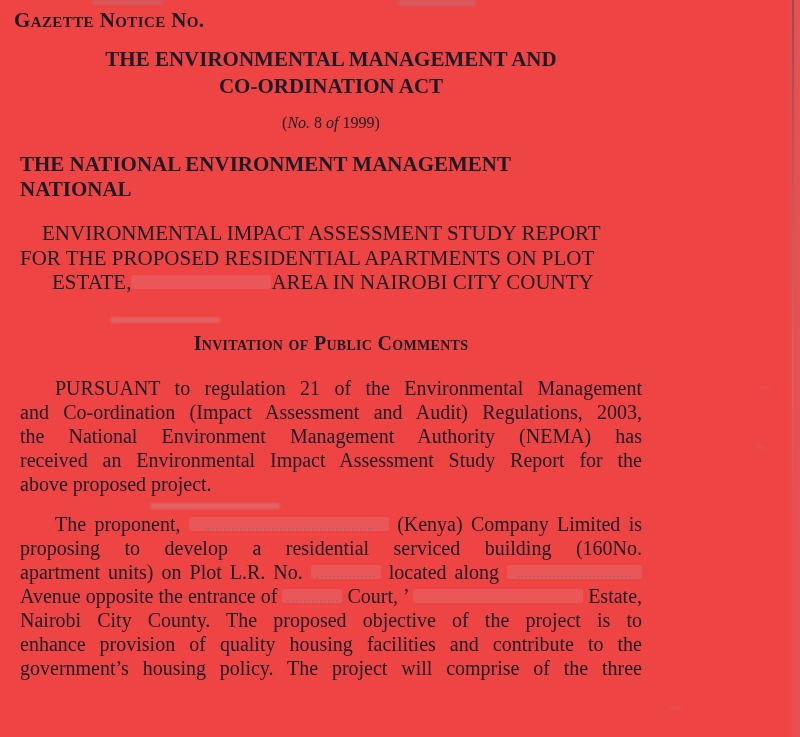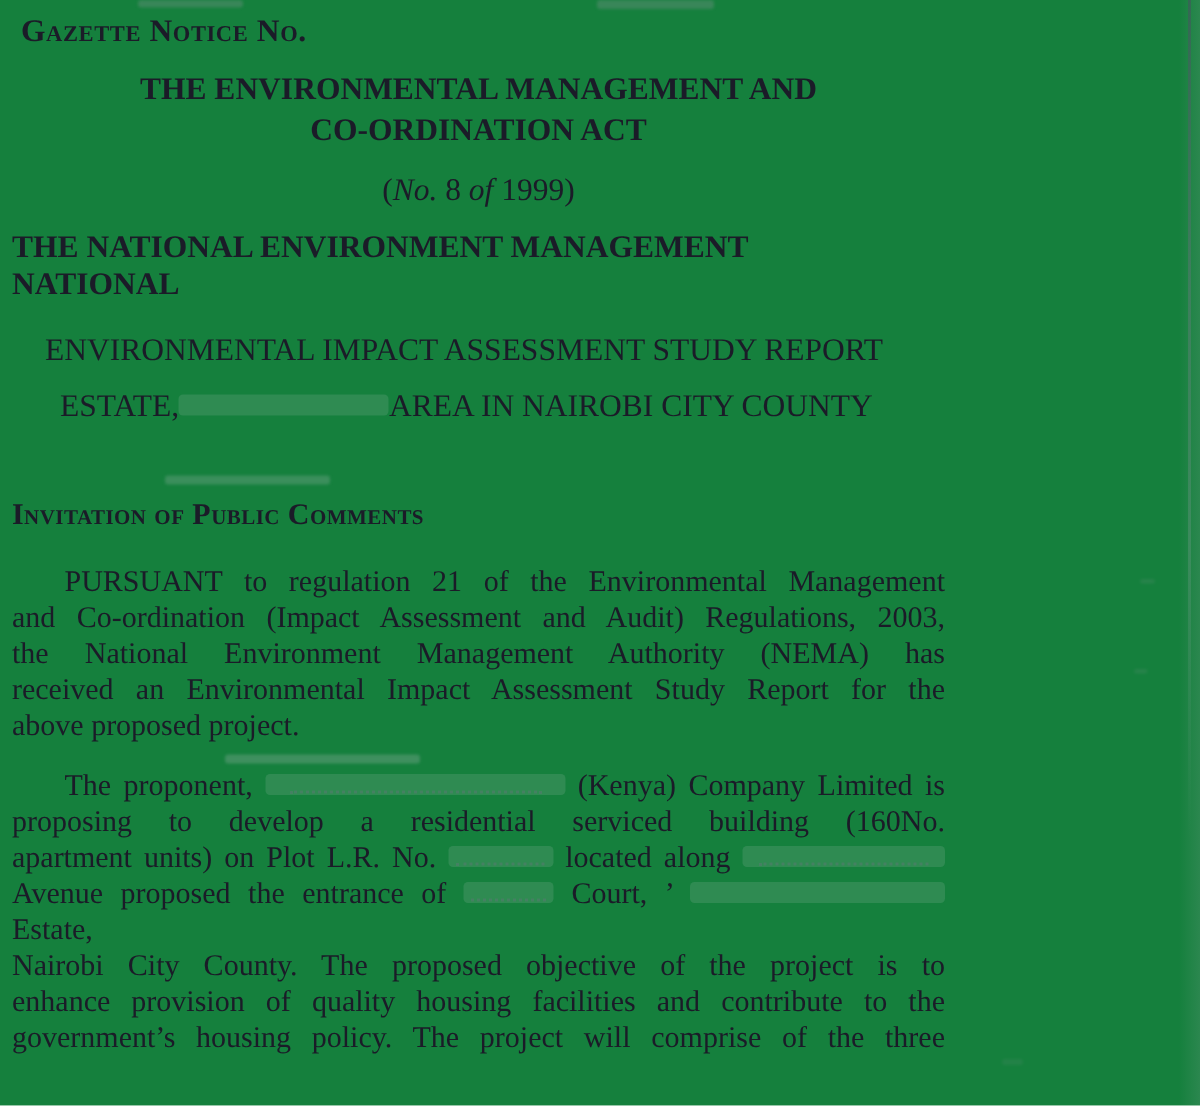--- a/index.html
+++ b/index.html
@@ -1,34 +1,34 @@
 <!DOCTYPE html>
 <html><head>
 <meta charset="utf-8">
 <style>
   html,body{margin:0;padding:0;background:#ffffff;}
   .page{
     position:relative;width:800px;height:737px;overflow:hidden;
-    background:#15803d;
+    background:#ef4444;
     font-family:"Liberation Serif","DejaVu Serif",serif;
     color:#1b1b28;
     -webkit-font-smoothing:antialiased;
   }
-  .col{position:absolute;left:8px;width:622px;}
+  .col{position:absolute;left:20px;width:622px;}
 
   
   #gazette{top:8px;left:14px;width:auto;font-variant:small-caps;font-weight:bold;font-size:21px;letter-spacing:.4px;}
   #act-title{top:46px;text-align:center;font-weight:bold;font-size:21px;line-height:27px;}
-  #act-number{top:114px;text-align:center;font-size:21px;}
+  #act-number{top:114px;text-align:center;font-size:16px;}
   #act-number .it{font-style:italic;}
   #authority{top:152px;text-align:left;font-weight:bold;font-size:21px;line-height:25px;}
   #subject{top:221px;font-weight:normal;font-size:21px;line-height:24.5px;}
   .pad22{padding-left:22px;}
-  .pad32{padding-left:32px;margin-top:12px;}
-  #invitation{top:332px;text-align:left;font-variant:small-caps;font-weight:bold;font-size:20px;letter-spacing:.3px;}
+  .pad32{padding-left:32px;}
+  #invitation{top:332px;text-align:center;font-variant:small-caps;font-weight:bold;font-size:20px;letter-spacing:.3px;}
 
   
   .para{font-size:20px;line-height:24px;}
   #para1{top:376px;}
   #para2{top:512px;}
   .jl{text-align:justify;text-align-last:justify;}
   .ll{text-align:left;text-align-last:left;}
   .ind{text-indent:35px;}
 
   
@@ -82,36 +82,37 @@
 
   <div class="col" id="act-number"><span>(</span><span class="it">No.</span><span> 8 </span><span class="it">of</span><span> 1999)</span></div>
 
   <div class="col" id="authority">
     <div>THE NATIONAL ENVIRONMENT MANAGEMENT</div>
     <div>NATIONAL</div>
   </div>
 
   <div class="col" id="subject">
     <div class="pad22">ENVIRONMENTAL IMPACT ASSESSMENT STUDY REPORT</div>
+    <div>FOR THE PROPOSED RESIDENTIAL APARTMENTS ON PLOT</div>
     <div class="pad32"><span>ESTATE,</span><span class="gap w140a"></span><span>AREA IN NAIROBI CITY COUNTY</span></div>
   </div>
 
   <div class="col" id="invitation">Invitation of Public Comments</div>
 
   <div class="col para" id="para1">
     <div class="jl ind">PURSUANT to regulation 21 of the Environmental Management</div>
     <div class="jl">and Co-ordination (Impact Assessment and Audit) Regulations, 2003,</div>
     <div class="jl">the National Environment Management Authority (NEMA) has</div>
     <div class="jl">received an Environmental Impact Assessment Study Report for the</div>
     <div class="ll">above proposed project.</div>
   </div>
 
   <div class="col para" id="para2">
     <div class="jl ind"><span>The proponent,</span> <span class="gap trace w200"></span> <span>(Kenya) Company Limited is</span></div>
     <div class="jl">proposing to develop a residential serviced building (160No.</div>
     <div class="jl"><span>apartment units) on Plot L.R. No.</span> <span class="gap trace w70"></span> <span>located along</span> <span class="gap trace w140"></span></div>
-    <div class="jl"><span>Avenue proposed the entrance of</span> <span class="gap trace w60"></span> <span>Court, ’</span> <span class="gap w170"></span> <span>Estate,</span></div>
+    <div class="jl"><span>Avenue opposite the entrance of</span> <span class="gap trace w60"></span> <span>Court, ’</span> <span class="gap w170"></span> <span>Estate,</span></div>
     <div class="jl">Nairobi City County. The proposed objective of the project is to</div>
     <div class="jl">enhance provision of quality housing facilities and contribute to the</div>
     <div class="jl">government’s housing policy. The project will comprise of the three</div>
   </div>
 
 </div>
 
 </body></html>

